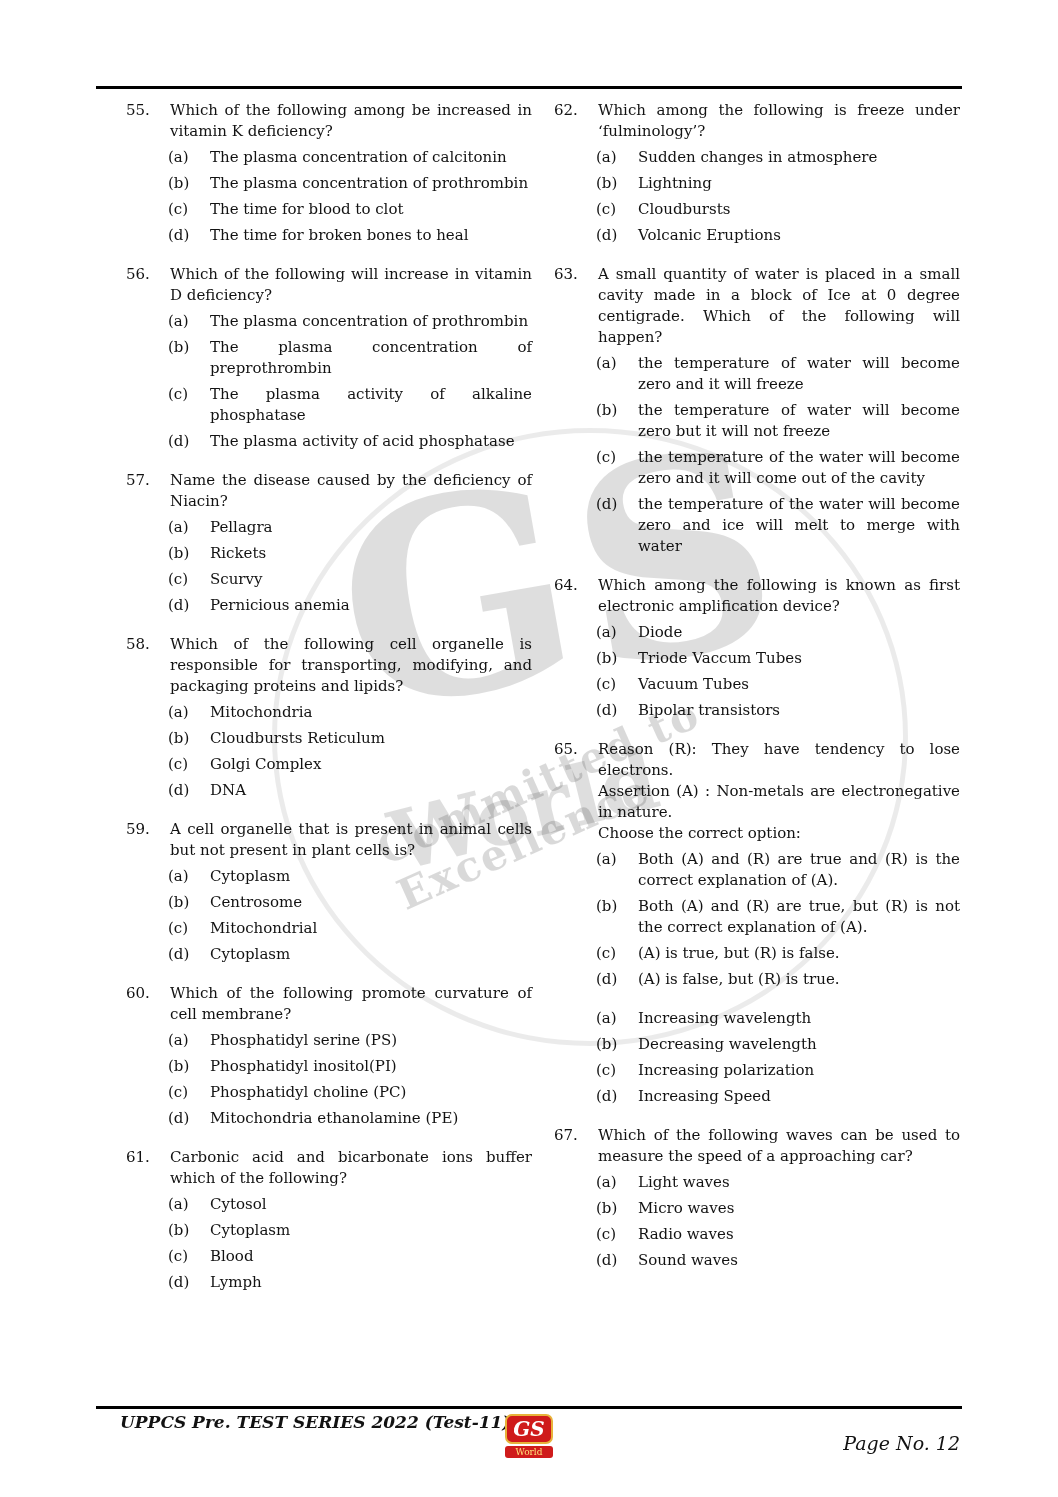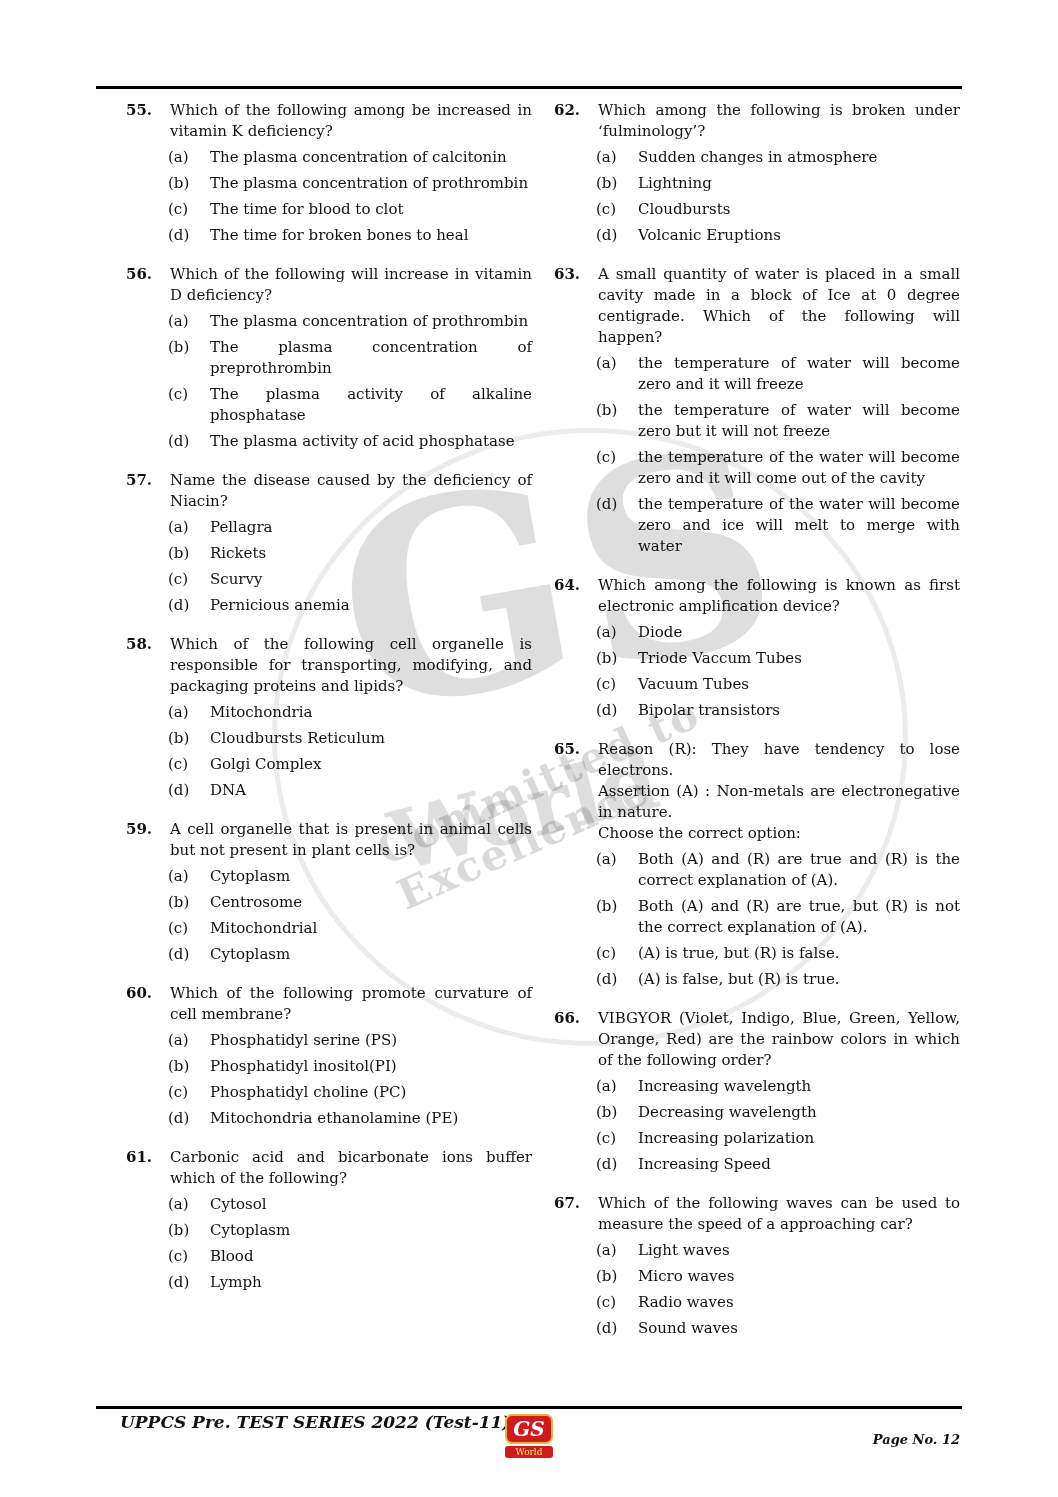--- a/index.html
+++ b/index.html
@@ -35,35 +35,35 @@
     color:rgba(0,0,0,0.15); transform:rotate(-24deg); transform-origin:left top;
   }
 
   
   .col { position:absolute; top:100px; font-size:15px; line-height:21px; z-index:2; }
   .col-left  { left:126px; width:406px; }
   .col-right { left:554px; width:406px; }
 
   .question   { margin-bottom:18px; }
   .q-row      { display:flex; }
-  .q-num      { width:44px; flex-shrink:0;font-weight:bold; }
+  .q-num      { width:44px; flex-shrink:0; }
   .q-text     { flex:1; }
   .q-line     { text-align:justify; }
   .options    { margin-left:42px; margin-top:5px; }
   .option-row { display:flex; margin-top:5px; }
   .opt-label  { width:42px; flex-shrink:0; }
   .opt-text   { flex:1; text-align:justify; }
 
   
   .footer {
     position:absolute; left:96px; top:1412px; width:866px; height:64px;
     display:flex; align-items:flex-start; z-index:2;flex-direction:column;
   }
   .footer-left  { font-weight:bold; font-style:italic; font-size:17px; margin-left:24px; }
-  .footer-right { font-weight:bold; font-style:italic; font-size:13px; margin-left:auto; margin-right:2px; }
+  .footer-right { font-weight:normal; font-style:italic; font-size:19px; margin-left:auto; margin-right:2px; }
   .logo {
     position:absolute; left:50%; top:2px; transform:translateX(-50%);
     width:48px; text-align:center;
   }
   .logo-top {
     background:#cf1b1b; border:2px solid #e8b33a; border-radius:7px;
     color:#ffffff; font-weight:bold; font-style:italic; font-size:20px;
     line-height:26px; height:30px;
   }
   .logo-bottom {
@@ -294,21 +294,21 @@
     <div class="opt-text">Lymph</div>
   </div>
 </div>
   </div>
 </div>
   <div class="col col-right" id="col-right">
   <div class="question">
     <div class="q-row">
       <span class="q-num">62.</span>
       <div class="q-text">
-            <div class="q-line">Which among the following is broken under ‘fulminology’?</div>
+            <div class="q-line">Which among the following is freeze under ‘fulminology’?</div>
           </div>
     </div>
     <div class="options">
   <div class="option-row">
     <span class="opt-label">(a)</span>
     <div class="opt-text">Sudden changes in atmosphere</div>
   </div>
 
   <div class="option-row">
     <span class="opt-label">(b)</span>
@@ -413,26 +413,20 @@
   </div>
 
   <div class="option-row">
     <span class="opt-label">(d)</span>
     <div class="opt-text">(A) is false, but (R) is true.</div>
   </div>
 </div>
   </div>
 
   <div class="question">
-    <div class="q-row">
-      <span class="q-num">66.</span>
-      <div class="q-text">
-            <div class="q-line">VIBGYOR (Violet, Indigo, Blue, Green, Yellow, Orange, Red) are the rainbow colors in which of the following order?</div>
-          </div>
-    </div>
     <div class="options">
   <div class="option-row">
     <span class="opt-label">(a)</span>
     <div class="opt-text">Increasing wavelength</div>
   </div>
 
   <div class="option-row">
     <span class="opt-label">(b)</span>
     <div class="opt-text">Decreasing wavelength</div>
   </div>

